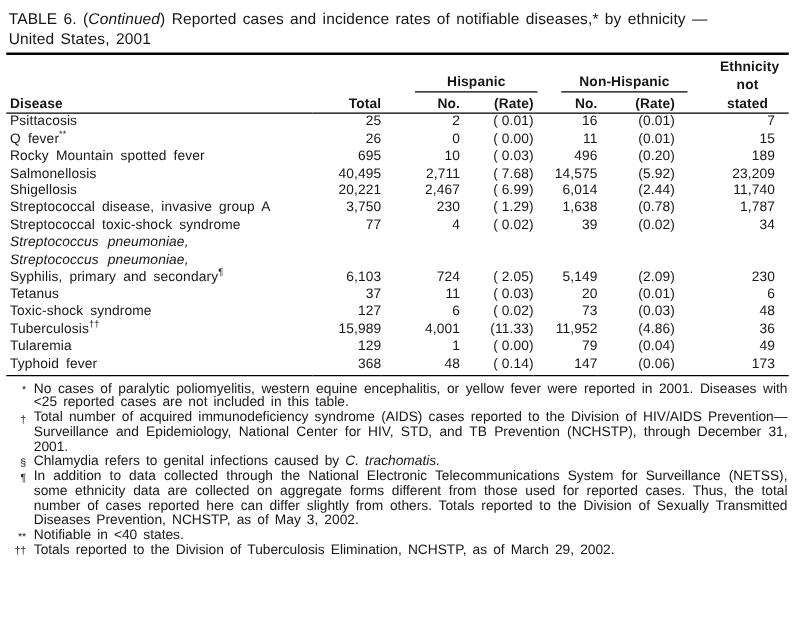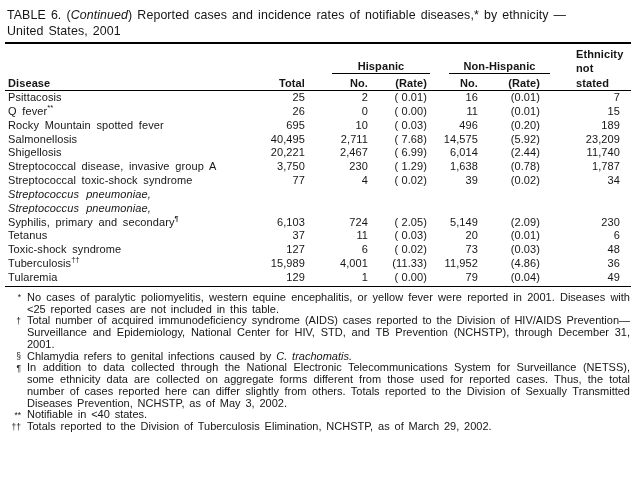--- a/index.html
+++ b/index.html
@@ -10,21 +10,21 @@
   .title-rule{border-bottom:2px solid #000;margin-top:3px;}
   table{border-collapse:collapse;table-layout:fixed;width:626px;margin-top:3px;}
   th,td{padding:0;font-size:11px;letter-spacing:0.1px;overflow:visible;}
   thead th{font-weight:bold;vertical-align:bottom;white-space:nowrap;}
   tr.hA th{height:13px;}
   tr.hB th{height:13px;}
   tr.hC th{height:15px;border-bottom:1.5px solid #000;padding-bottom:1px;}
   .gi{display:block;text-align:center;border-bottom:1.2px solid #000;padding-bottom:1px;}
   .gi-h{margin-left:27px;margin-right:-3px;}
   .gi-n{margin-left:22px;margin-right:-10px;}
-  .eth-h{text-align:left;padding-left:36px;padding-right:11px;font-weight:bold;}
+  .eth-h{text-align:center;padding-left:36px;padding-right:11px;font-weight:bold;}
   th.l{text-align:left;padding-left:3px;}
   th.r{text-align:right;}
   tbody td{line-height:13.85px;white-space:nowrap;}
   td.d{text-align:left;padding-left:3px;word-spacing:2.5px;}
   td.d.ind{padding-left:13px;}
   td.d.lead{font-style:italic;word-spacing:4px;}
   td.n{text-align:right;}
   td.eth{padding-right:11px;}
   tbody tr:last-child td{border-bottom:1.5px solid #000;padding-bottom:1px;}
   tbody sup{font-size:7.5px;vertical-align:super;line-height:0;letter-spacing:0;}
@@ -186,20 +186,29 @@
       </tr>
       <tr>
         <td class="d"><span>Tularemia</span><sup></sup></td>
         <td class="n">129</td>
         <td class="n">1</td>
         <td class="n">( 0.00)</td>
         <td class="n">79</td>
         <td class="n">(0.04)</td>
         <td class="n eth">49</td>
       </tr>
+      <tr>
+        <td class="d"><span>Typhoid fever</span><sup></sup></td>
+        <td class="n">368</td>
+        <td class="n">48</td>
+        <td class="n">( 0.14)</td>
+        <td class="n">147</td>
+        <td class="n">(0.06)</td>
+        <td class="n eth">173</td>
+      </tr>
     </tbody>
   </table>
 
   <div class="footnotes">
     <div class="fn">
       <span class="fn-marker">*</span><span>No cases of paralytic poliomyelitis, western equine encephalitis, or yellow fever were reported in 2001. Diseases with &lt;25 reported cases are not included in this table.</span>
     </div>
     <div class="fn">
       <span class="fn-marker">†</span><span>Total number of acquired immunodeficiency syndrome (AIDS) cases reported to the Division of HIV/AIDS Prevention—Surveillance and Epidemiology, National Center for HIV, STD, and TB Prevention (NCHSTP), through December 31, 2001.</span>
     </div>

